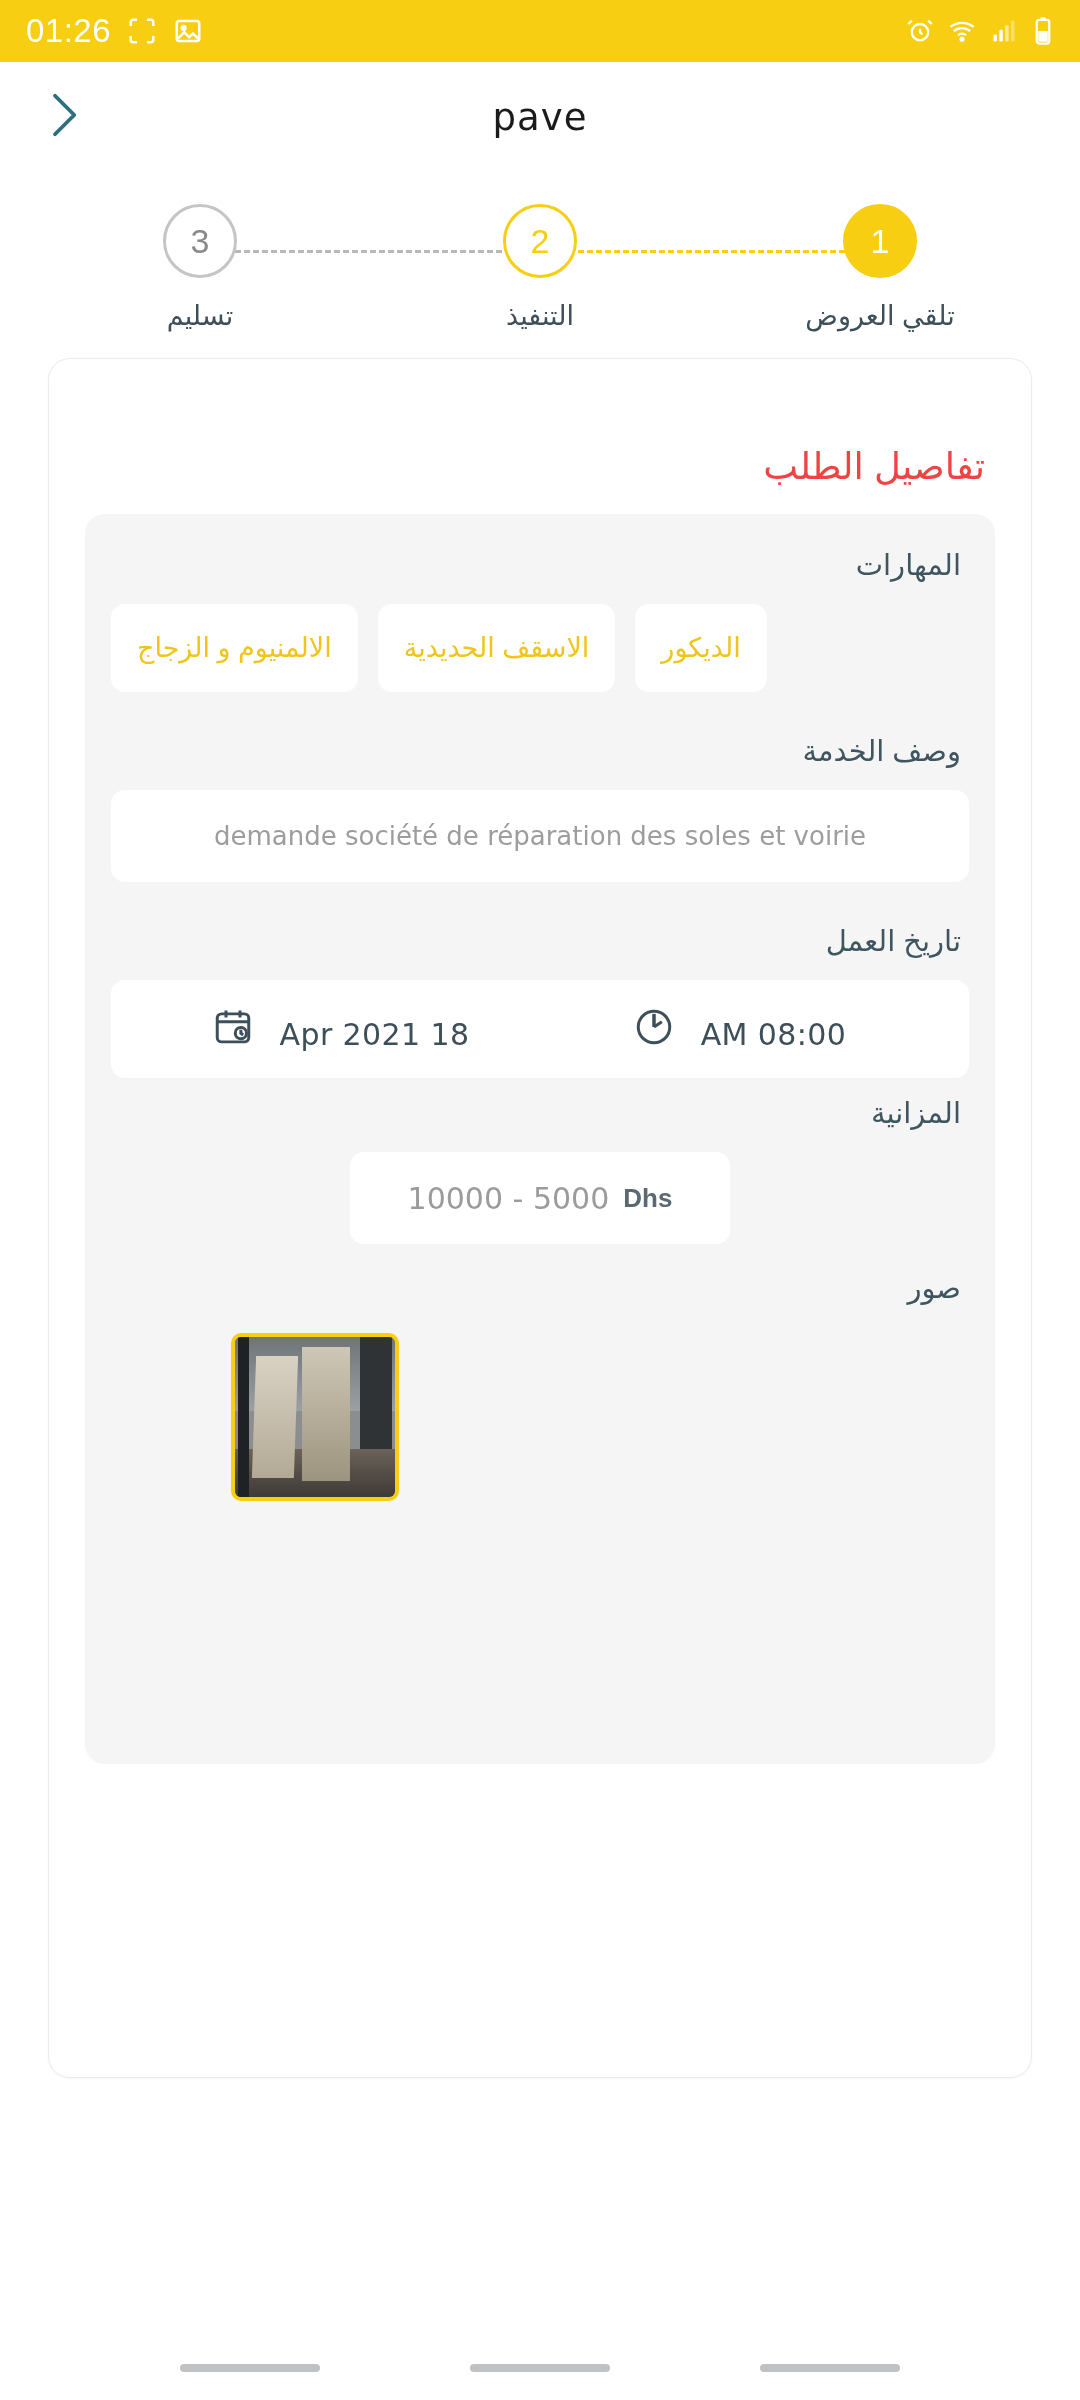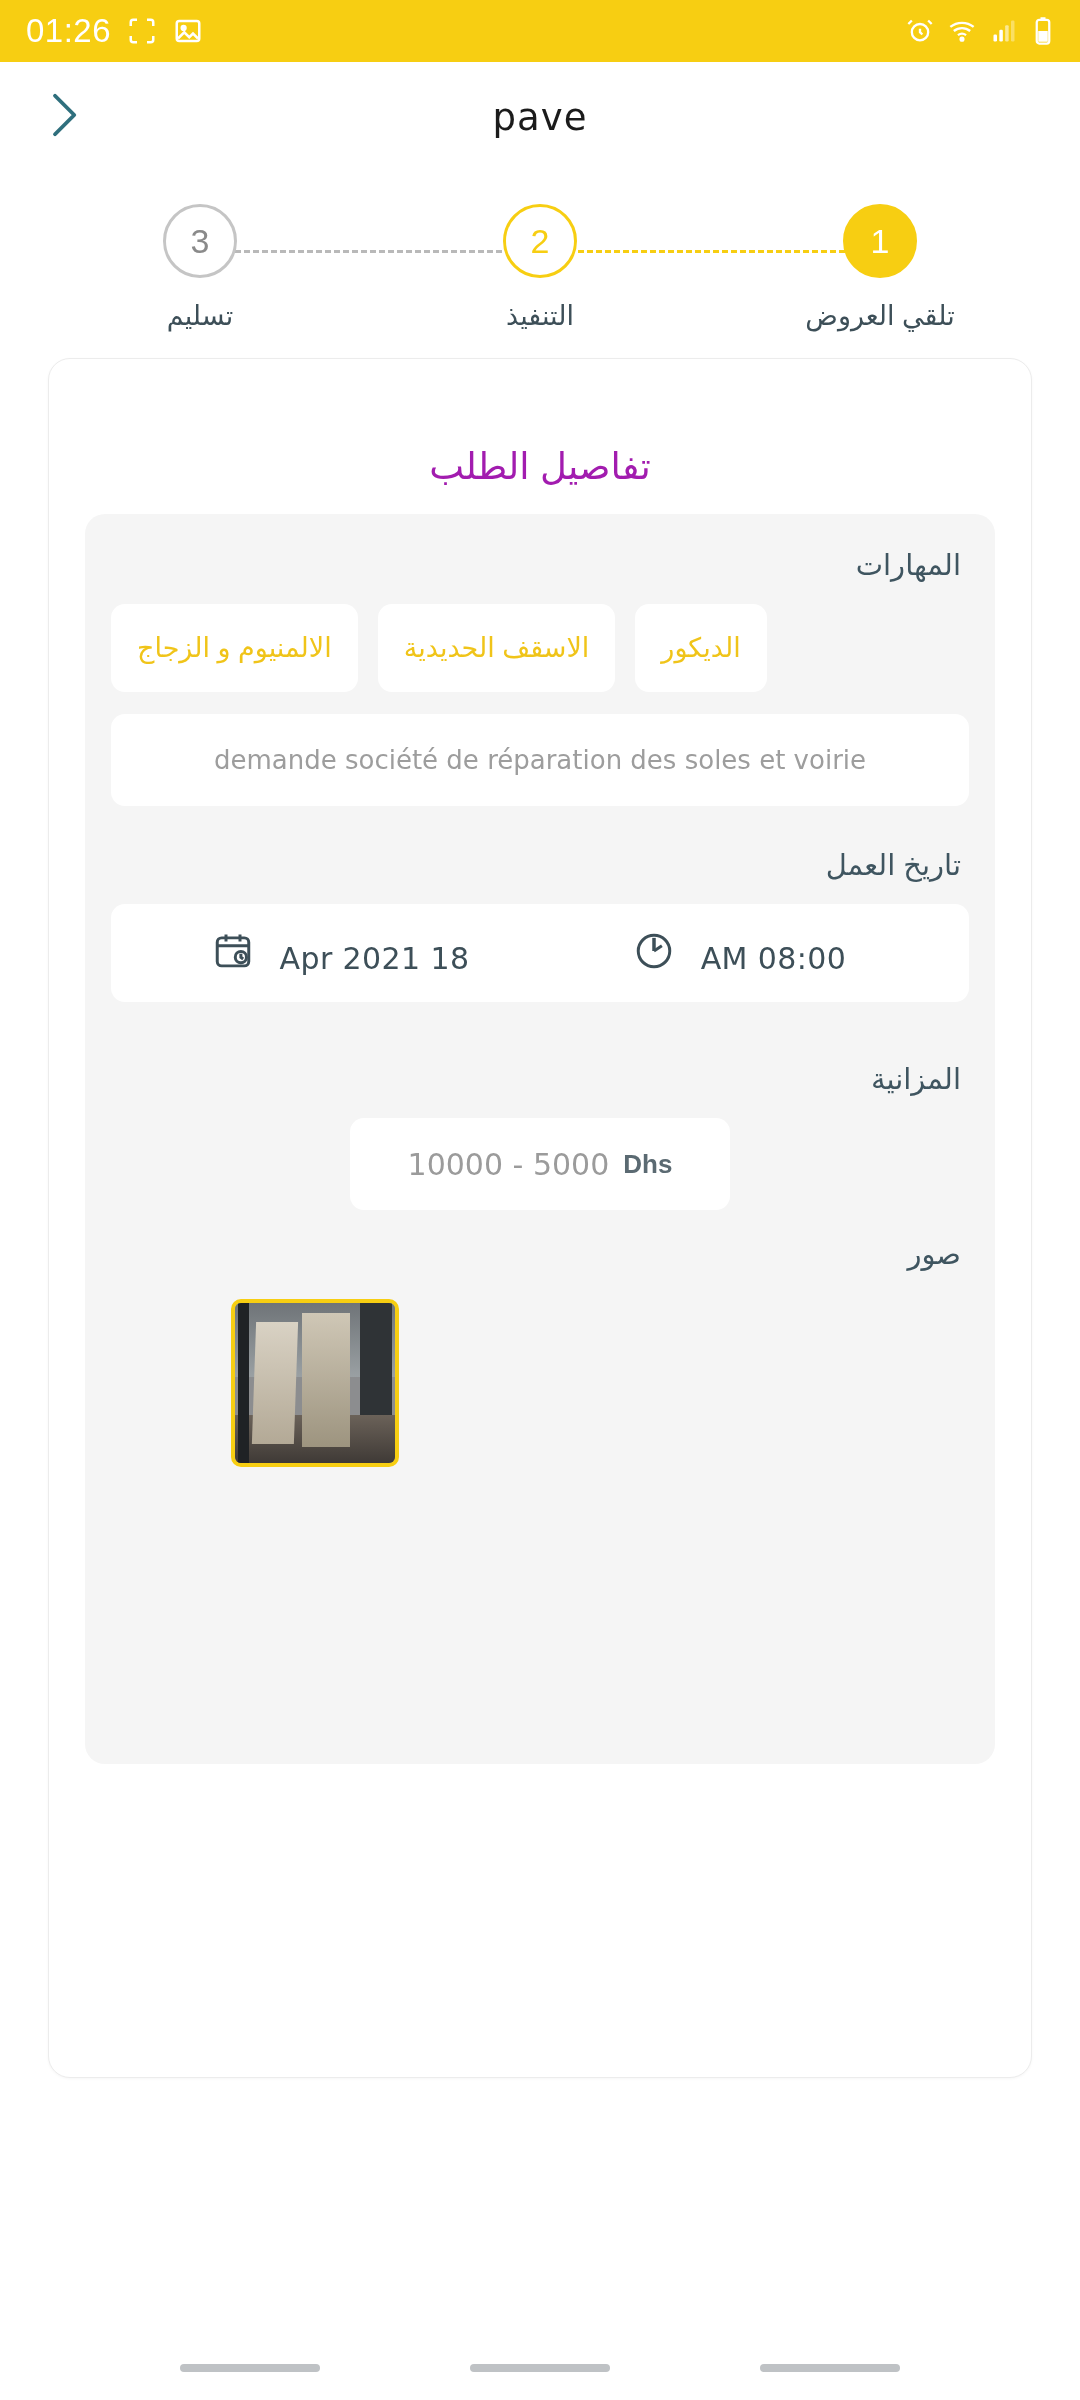--- a/index.html
+++ b/index.html
@@ -144,22 +144,22 @@
     justify-content: center;
     font-size: 30px;
     color: #2d3c45;
     padding: 0 34px;
     cursor: pointer;
   }
 
   .section-title {
     margin: 44px 10px 0 10px;
     font-size: 37px;
-    color: #a21caf;
-    text-align: center;
+    color: #ef4444;
+    text-align: right;
   }
 
   .details-card {
     margin-top: 26px;
     background: #f5f5f5;
     border-radius: 20px;
     padding: 34px 26px 60px 26px;
     height: 1250px;
   }
 
@@ -408,20 +408,21 @@
 
   <div class="details-card">
 
     <div class="field-label">المهارات</div>
     <div class="chip-row">
       <div class="chip">الالمنيوم و الزجاج</div>
       <div class="chip">الاسقف الحديدية</div>
       <div class="chip">الديكور</div>
     </div>
 
+    <div class="field-label" style="margin-top:42px;">وصف الخدمة</div>
     <div class="desc-box">
       <span class="desc-text">demande société de réparation des soles et voirie</span>
     </div>
 
     <div class="field-label" style="margin-top:42px;">تاريخ العمل</div>
     <div class="datetime-box">
       <div class="dt-half">
         <span>
           <svg width="42" height="42" viewBox="0 0 24 24" fill="none" stroke="#3d4f58" stroke-width="1.7">
             <rect x="3" y="4.5" width="18" height="16" rx="2.5"></rect>
@@ -437,21 +438,21 @@
           <svg width="42" height="42" viewBox="0 0 24 24" fill="none" stroke="#3d4f58" stroke-width="1.7">
             <circle cx="12" cy="12" r="9"></circle>
             <path d="M12 12l4.5-3"></path>
             <path d="M12 12V4.5" stroke-width="2"></path>
           </svg>
         </span>
         <span class="dt-text">08:00 AM</span>
       </div>
     </div>
 
-    <div class="field-label" style="margin-top:60px;">المزانية</div>
+    <div class="field-label" style="margin-top:18px;">المزانية</div>
     <div class="budget-box">
       <span class="budget-val">10000 - 5000</span>
       <span class="budget-cur">Dhs</span>
     </div>
 
     <div class="field-label" style="margin-top:27px;">صور</div>
     <div class="photos-row">
       <div class="photo-thumb">
         <div class="ph-sky"></div>
         <div class="ph-ground"></div>

